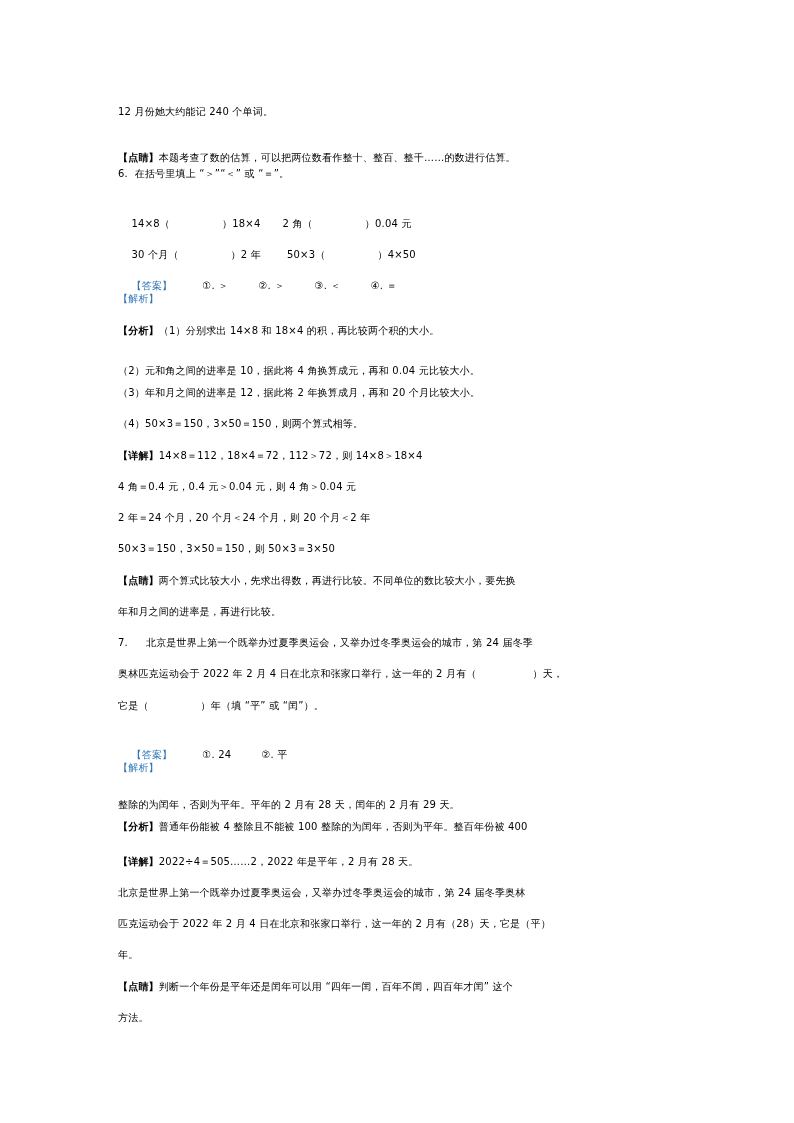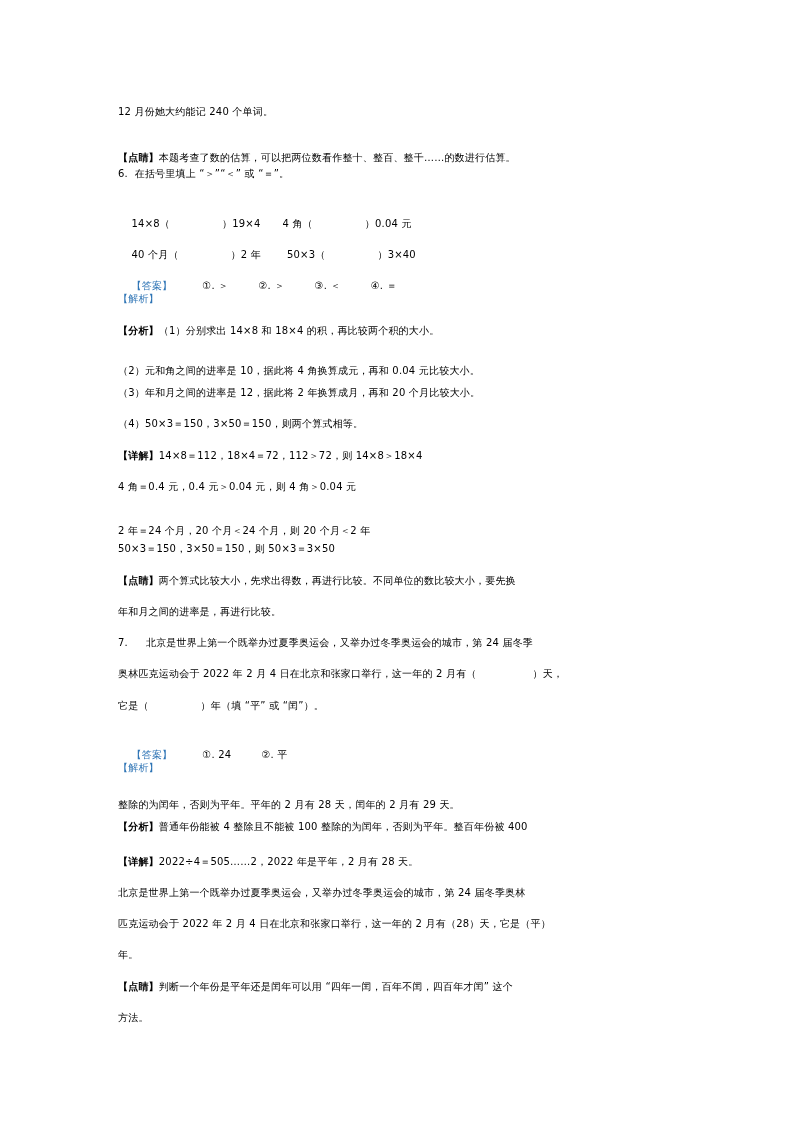--- a/index.html
+++ b/index.html
@@ -13,39 +13,39 @@
 </head>
 <body>
 
 <div class="page">
 
   <div class="line" style="top:103px">12 月份她大约能记 240 个单词。</div>
   <div class="line" style="top:149px"><span style="font-weight:bold">【点睛】</span><span>本题考查了数的估算，可以把两位数看作整十、整百、整千……的数进行估算。</span></div>
   <div class="line" style="top:165px">6.  在括号里填上 “＞”“＜” 或 “＝”。</div>
 
   <div class="line" style="top:197px">
-    <span>14×8（</span><span class="gap" style="width:52px"></span><span>）19×4</span><span class="gap" style="width:22px"></span><span>4 角（</span><span class="gap" style="width:52px"></span><span>）0.04 元</span>
+    <span>14×8（</span><span class="gap" style="width:52px"></span><span>）18×4</span><span class="gap" style="width:22px"></span><span>2 角（</span><span class="gap" style="width:52px"></span><span>）0.04 元</span>
   </div>
   <div class="line" style="top:228px">
-    <span>40 个月（</span><span class="gap" style="width:52px"></span><span>）2 年</span><span class="gap" style="width:26px"></span><span>50×3（</span><span class="gap" style="width:52px"></span><span>）3×40</span>
+    <span>30 个月（</span><span class="gap" style="width:52px"></span><span>）2 年</span><span class="gap" style="width:26px"></span><span>50×3（</span><span class="gap" style="width:52px"></span><span>）4×50</span>
   </div>
 
   <div class="line" style="top:259px">
     <span class="blue">【答案】</span><span class="gap" style="width:30px"></span><span>①. ＞</span><span class="gap" style="width:30px"></span><span>②. ＞</span><span class="gap" style="width:30px"></span><span>③. ＜</span><span class="gap" style="width:30px"></span><span>④. ＝</span>
   </div>
   <div class="line blue" style="top:290px">【解析】</div>
 
   <div class="line" style="top:322px"><span style="font-weight:bold">【分析】</span><span>（1）分别求出 14×8 和 18×4 的积，再比较两个积的大小。</span></div>
   <div class="line" style="top:362px">（2）元和角之间的进率是 10，据此将 4 角换算成元，再和 0.04 元比较大小。</div>
   <div class="line" style="top:384px">（3）年和月之间的进率是 12，据此将 2 年换算成月，再和 20 个月比较大小。</div>
   <div class="line" style="top:415px">（4）50×3＝150，3×50＝150，则两个算式相等。</div>
 
   <div class="line" style="top:447px"><span style="font-weight:bold">【详解】</span><span>14×8＝112，18×4＝72，112＞72，则 14×8＞18×4</span></div>
   <div class="line" style="top:478px">4 角＝0.4 元，0.4 元＞0.04 元，则 4 角＞0.04 元</div>
-  <div class="line" style="top:522px">2 年＝24 个月，20 个月＜24 个月，则 20 个月＜2 年</div>
+  <div class="line" style="top:509px">2 年＝24 个月，20 个月＜24 个月，则 20 个月＜2 年</div>
   <div class="line" style="top:540px">50×3＝150，3×50＝150，则 50×3＝3×50</div>
 
   <div class="line" style="top:572px"><span style="font-weight:bold">【点睛】</span><span>两个算式比较大小，先求出得数，再进行比较。不同单位的数比较大小，要先换</span></div>
   <div class="line" style="top:603px">年和月之间的进率是，再进行比较。</div>
 
   <div class="line" style="top:634px"><span>7.</span><span class="gap" style="width:18px"></span><span>北京是世界上第一个既举办过夏季奥运会，又举办过冬季奥运会的城市，第 24 届冬季</span></div>
   <div class="line" style="top:665px"><span>奥林匹克运动会于 2022 年 2 月 4 日在北京和张家口举行，这一年的 2 月有（</span><span class="gap" style="width:56px"></span><span>）天，</span></div>
   <div class="line" style="top:697px"><span>它是（</span><span class="gap" style="width:52px"></span><span>）年（填 “平” 或 “闰”）。</span></div>
 
   <div class="line" style="top:728px">

